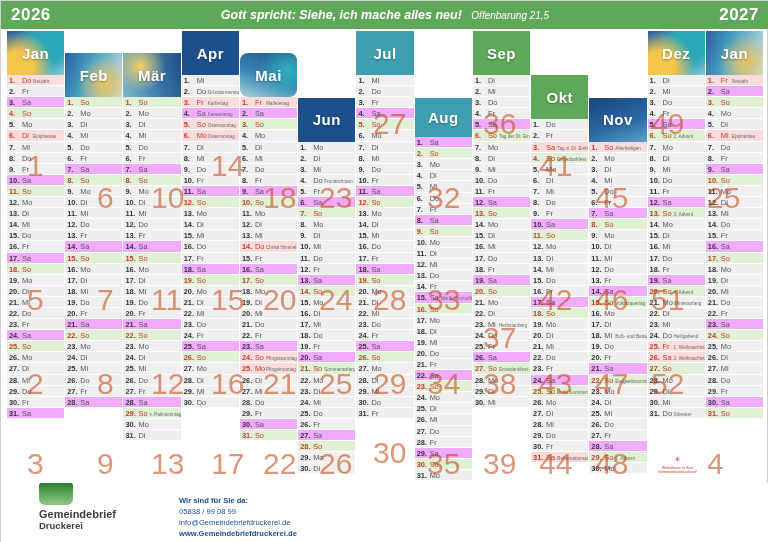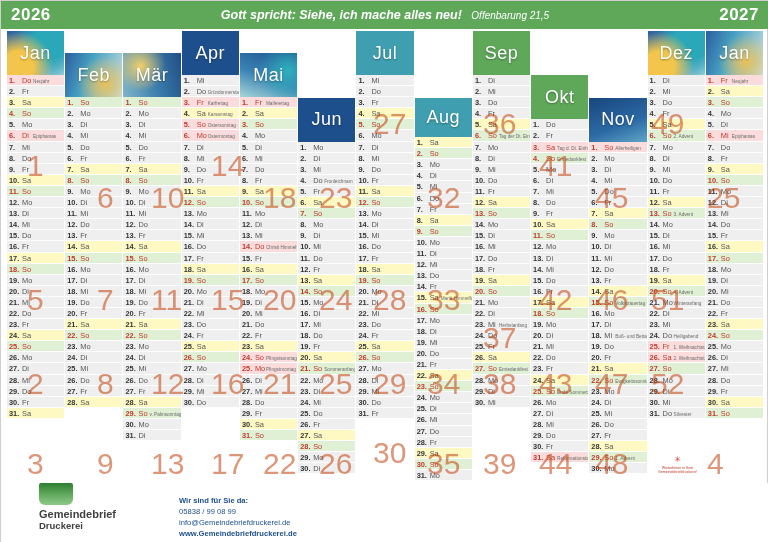--- a/index.html
+++ b/index.html
@@ -43,21 +43,21 @@
     min-width: 0;
     background: #ffffff;
     display: flex; flex-direction: column;
   }
   .month-head {
     height: 44px; position: relative; overflow: hidden;
     display: flex; align-items: center; justify-content: center;
   }
   .month-head .mname {
     position: relative; z-index: 3;
-    color: #ffffff; font-size: 18px; font-weight: normal; letter-spacing: 0.5px;
+    color: #ffffff; font-size: 15px; font-weight: bold; letter-spacing: 0.5px;
     text-shadow: 0 1px 2px rgba(0,0,0,0.35);
   }
   .art { position: absolute; inset: 0; z-index: 1; }
   .art.a1 { background:
       radial-gradient(circle at 20% 80%, #f3c64b 0%, #f3c64b 26%, transparent 60%),
       radial-gradient(circle at 75% 25%, #2aa7b8 0%, #2aa7b8 30%, transparent 65%),
       linear-gradient(135deg, #2c5f9e 0%, #3f86b8 45%, #8fcfd6 100%); }
   .art.a2 { background:
       radial-gradient(circle at 70% 70%, #e8c15a 0%, transparent 55%),
       linear-gradient(110deg, #2b5ea0 0%, #46a0c1 40%, #cfe3e2 100%); }
@@ -81,21 +81,21 @@
     border-bottom: 1px solid #ffffff;
     padding-left: 2px;
     white-space: nowrap; overflow: hidden;
     background: #efefef;
   }
   .day .dnum { display: inline-block; width: 13px; font-weight: bold; color: #333; }
   .day .dw { display: inline-block; width: 11px; color: #555; }
   .day .ev {
     font-size: 4.7px; color: #6a6a6a; vertical-align: middle;
   }
-  .day.weekend { background: #fef9c3; }
+  .day.weekend { background: #f0abfc; }
   .day.sunday  { background: #dff0d4; color: #c0392b; }
   .day.sunday .dnum, .day.sunday .dw { color: #c0392b; }
   .day.holiday { background: #fbdcdc; }
   .day.holiday .dnum, .day.holiday .dw { color: #c0392b; }
 
   
   .weeknums {
     position: absolute; left: 0; top: 30px; width: 756px; height: 450px;
     pointer-events: none; z-index: 5;
   }
@@ -287,21 +287,21 @@
           <div class="day"><span class="dnum">24.</span><span class="dw">Fr</span></div>
           <div class="day weekend"><span class="dnum">25.</span><span class="dw">Sa</span></div>
           <div class="day sunday"><span class="dnum">26.</span><span class="dw">So</span></div>
           <div class="day"><span class="dnum">27.</span><span class="dw">Mo</span></div>
           <div class="day"><span class="dnum">28.</span><span class="dw">Di</span></div>
           <div class="day"><span class="dnum">29.</span><span class="dw">Mi</span></div>
           <div class="day"><span class="dnum">30.</span><span class="dw">Do</span></div>
         </div>
       </div>
       <div class="month">
-        <div class="month-head" style="margin-top: 22.2px;">
+        <div class="month-head" style="margin-top: 22.2px; border-radius: 8px;">
           <div class="art a4"></div>
           <div class="mname">Mai</div>
         </div>
         <div class="days">
           <div class="day holiday"><span class="dnum">1.</span><span class="dw">Fr</span><span class="ev">Maifeiertag</span></div>
           <div class="day weekend"><span class="dnum">2.</span><span class="dw">Sa</span></div>
           <div class="day sunday"><span class="dnum">3.</span><span class="dw">So</span></div>
           <div class="day"><span class="dnum">4.</span><span class="dw">Mo</span></div>
           <div class="day"><span class="dnum">5.</span><span class="dw">Di</span></div>
           <div class="day"><span class="dnum">6.</span><span class="dw">Mi</span></div>

